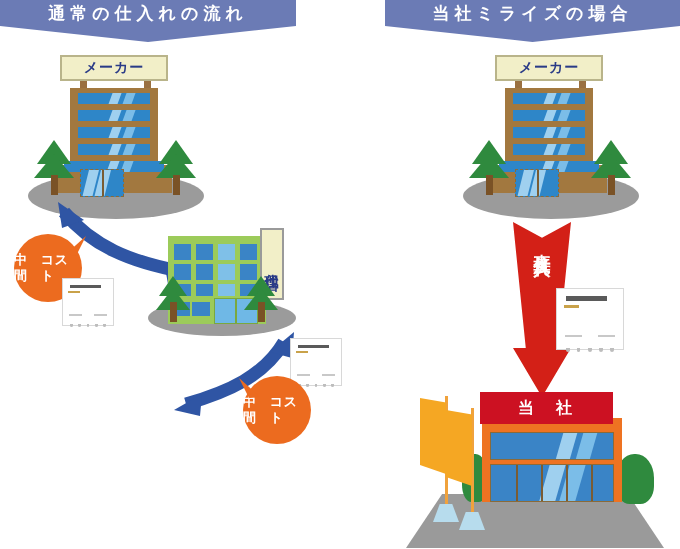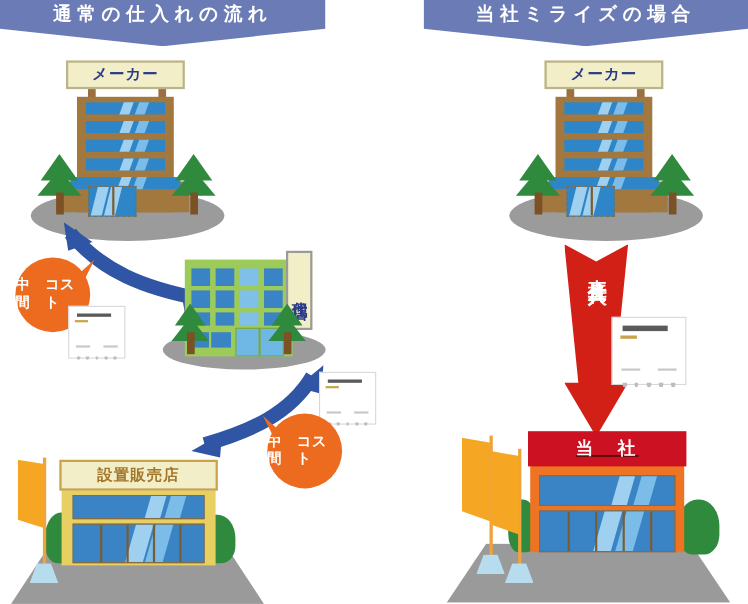--- a/index.html
+++ b/index.html
@@ -272,46 +272,20 @@
   </div>
 
   <div class="bubble" style="left:243px;top:376px;">
     <svg class="abs" style="left:-6px;top:2px;" width="22" height="22" viewBox="0 0 22 22">
       <polygon points="22,18 2,0 12,20" fill="#ec6b1f"></polygon>
     </svg>
     <span>中間</span>
     <span>コスト</span>
   </div>
 
-  <div class="shop" id="shop-left" style="left:10px;top:404px;width:230px;height:145px;">
-    <div class="ground" style="left:0;top:96px;width:230px;height:49px;"></div>
-    <div class="bush" style="left:170px;top:64px;width:34px;height:44px;"></div>
-    <div class="bush" style="left:31px;top:62px;width:30px;height:46px;"></div>
-    <div class="flag" style="left:28px;top:12px;width:4px;height:100px;">
-      <div class="pole"></div>
-      <div class="cloth"></div>
-      <div class="base"></div>
-    </div>
-    <div class="facade" style="left:46px;top:32px;width:140px;height:78px;background:#e8cf62;"></div>
-    <div class="sign" style="left:44px;top:14px;width:144px;height:28px;background:#f2efc8;border:2px solid #c9a24a;">
-      <span style="color:#a4762a;font-size:14px;letter-spacing:1px;">設置販売店</span>
-    </div>
-    <div class="upperwin" style="left:56px;top:46px;width:120px;height:22px;">
-      <i style="left:64px"></i>
-        <i class="b" style="left:82px"></i>
-    </div>
-    <div class="lowerwin" style="left:56px;top:72px;width:120px;height:36px;">
-      <i style="left:48px"></i>
-        <i class="b" style="left:66px"></i>
-      <span class="div" style="left:24px"></span>
-        <span class="div" style="left:48px"></span>
-      <span class="div" style="left:72px"></span>
-        <span class="div" style="left:96px"></span>
-    </div>
-  </div>
 
   <div class="maker" id="maker-right" style="left:455px;top:55px;">
     <div class="ground"></div>
     <div class="sign">
       <span>メーカー</span>
     </div>
     <div class="signleg" style="left:60px;"></div>
     <div class="signleg" style="left:124px;"></div>
     <div class="body"></div>
     <div class="body2"></div>
@@ -381,21 +355,21 @@
       <div class="pole"></div>
       <div class="cloth" style="width:26px;height:76px;left:-24px;"></div>
       <div class="base"></div>
     </div>
     <div class="flag" style="left:70px;top:26px;width:4px;height:108px;">
       <div class="pole"></div>
       <div class="cloth" style="width:26px;height:76px;left:-24px;"></div>
       <div class="base"></div>
     </div>
     <div class="facade" style="left:82px;top:36px;width:140px;height:84px;background:#ee7322;"></div>
-    <div class="sign" style="left:80px;top:10px;width:144px;height:32px;background:#cc1122;text-decoration:underline;">
+    <div class="sign" style="left:80px;top:10px;width:133px;height:32px;background:#cc1122;">
       <span style="color:#ffffff;font-size:16px;letter-spacing:3px;">当　社</span>
     </div>
     <div class="upperwin" style="left:90px;top:50px;width:124px;height:28px;">
       <i style="left:66px"></i>
         <i class="b" style="left:86px"></i>
     </div>
     <div class="lowerwin" style="left:90px;top:82px;width:124px;height:38px;">
       <i style="left:50px"></i>
         <i class="b" style="left:70px"></i>
       <span class="div" style="left:25px"></span>

